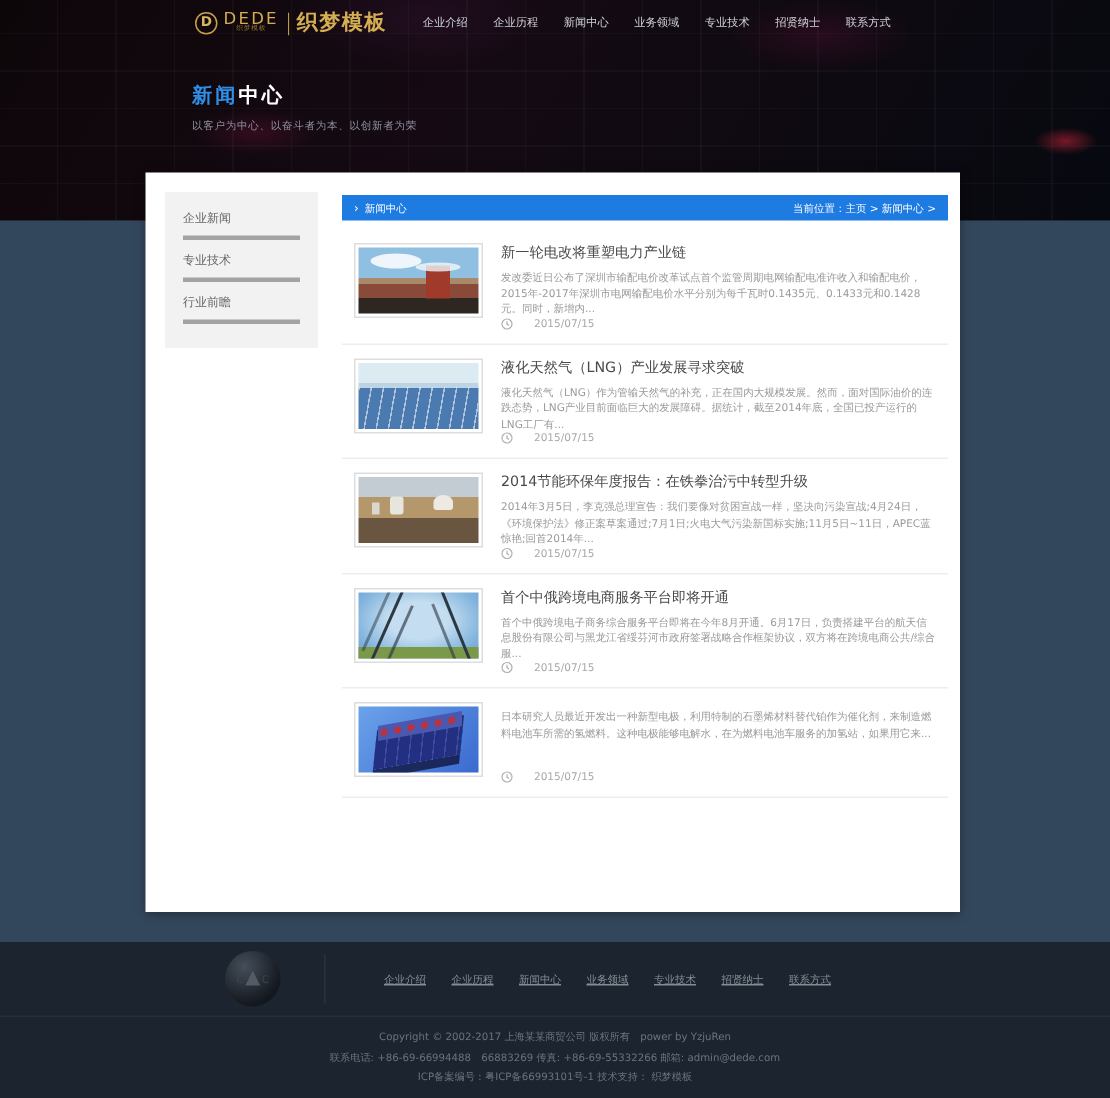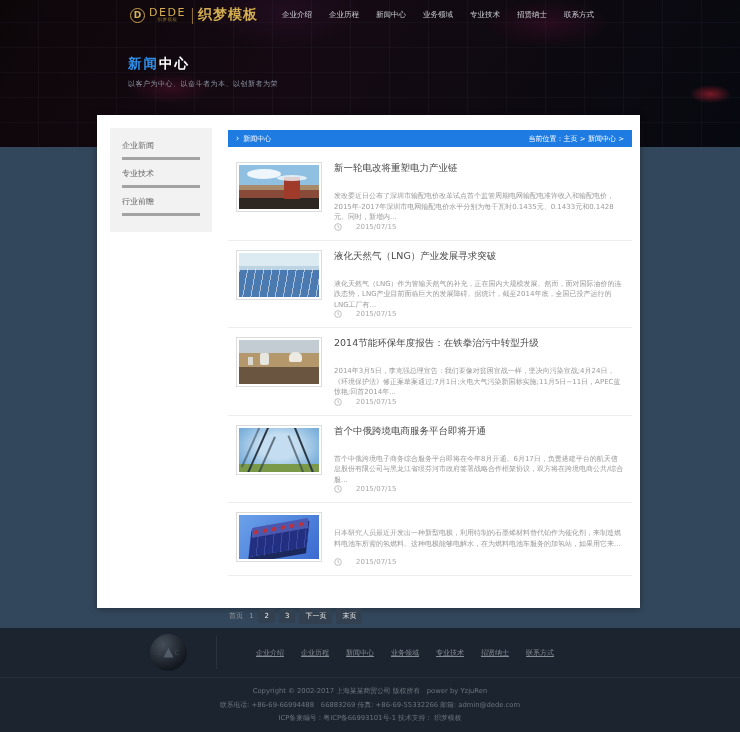--- a/index.html
+++ b/index.html
@@ -48,21 +48,21 @@
   .crumb { height:17px; background:#1e7be2; display:flex; justify-content:space-between; align-items:center; padding:0 8px; font-size:7px; color:#fff; }
   .crumb-left { display:flex; align-items:center; gap:4px; }
   .crumb-arrow { font-size:8px; line-height:1; }
 
   .news-list { margin-top:6px; }
   .news-item { display:flex; padding:9px 8px; border-bottom:1px solid #ededed; cursor:pointer; }
   .thumb { flex:0 0 auto; width:86px; height:50px; padding:2px; border:1px solid #ddd; background:#fff; position:relative; }
   .thumb .img { position:absolute; inset:2px; overflow:hidden; }
   .ni-body { margin-left:12px; flex:1; display:flex; flex-direction:column; min-height:54px; }
   .ni-title { font-size:9.5px; color:#4a4a4a; }
-  .ni-desc { font-size:7px; color:#9a9a9a; line-height:10.5px; margin-top:16px; }
+  .ni-desc { font-size:7px; color:#9a9a9a; line-height:10.5px; margin-top:5px; }
   .ni-date { margin-top:auto; font-size:7px; color:#a8a8a8; display:flex; align-items:center; gap:14px; }
 
   
   .t-moscow { background:linear-gradient(180deg,#8fc0e2 0 46%,#a8896a 46% 56%,#8a4a3a 56% 76%,#2e2620 76% 100%); }
   .t-moscow::before { content:""; position:absolute; left:56%; top:28%; width:16px; height:22px; background:#a03a2a; }
   .t-moscow::after  { content:""; position:absolute; left:10%; top:8%; width:34px; height:10px; border-radius:50%; background:rgba(255,255,255,.85); box-shadow:28px 4px 0 -2px rgba(240,246,250,.8); }
   .t-solar { background:linear-gradient(180deg,#dcEAF2 0 30%,#bcd4e4 30% 38%,#4a7ab0 38% 100%); }
   .t-solar::after { content:""; position:absolute; left:0; right:0; bottom:0; height:62%; background:repeating-linear-gradient(100deg, rgba(255,255,255,.55) 0 1px, transparent 1px 8px); }
   .t-plant { background:linear-gradient(180deg,#c2ccd2 0 30%,#b4986c 30% 62%,#6a5640 62% 100%); }
   .t-plant::before { content:""; position:absolute; left:26%; top:30%; width:9px; height:12px; border-radius:2px; background:#e6e6de; box-shadow:-14px 2px 0 -2px #d8d8d0; }
@@ -226,28 +226,20 @@
                   <circle cx="6" cy="6" r="5" fill="none" stroke="#b0b0b0" stroke-width="1.2"></circle>
                   <path d="M6 3.2v2.9l2 1.4" fill="none" stroke="#b0b0b0" stroke-width="1.2"></path>
                 </svg>
               <span>2015/07/15</span>
             </div>
           </div>
         </div>
 
       </div>
 
-      <div class="pager">
-        <span class="pg-plain">首页</span>
-        <span class="pg-plain">1</span>
-        <span class="pg-btn">2</span>
-        <span class="pg-btn">3</span>
-        <span class="pg-btn">下一页</span>
-        <span class="pg-btn">末页</span>
-      </div>
     </div>
   </div>
 
   <div class="footer">
     <div class="f-top">
       <div class="f-logo">
         <span class="ltr">C</span>
         <span class="arrow">▲</span>
         <span class="ltr">C</span>
       </div>

